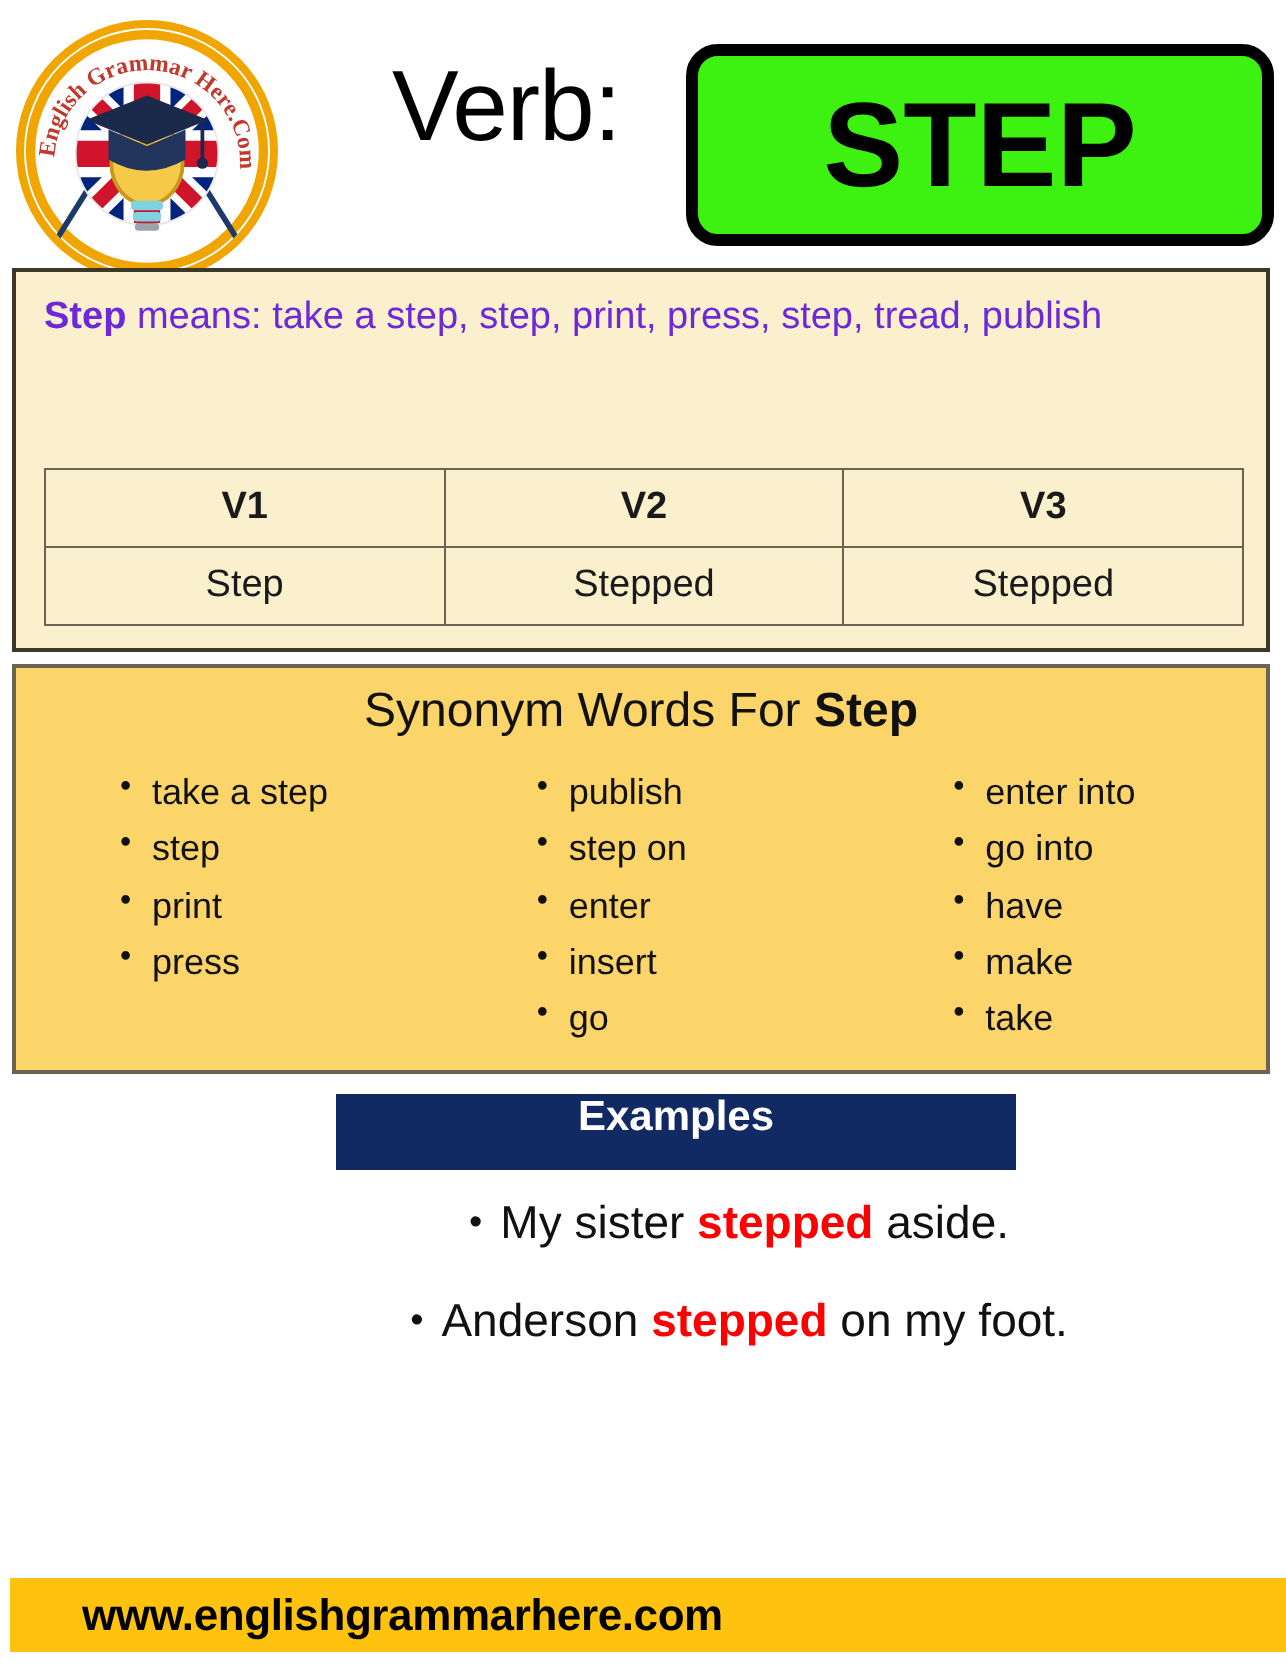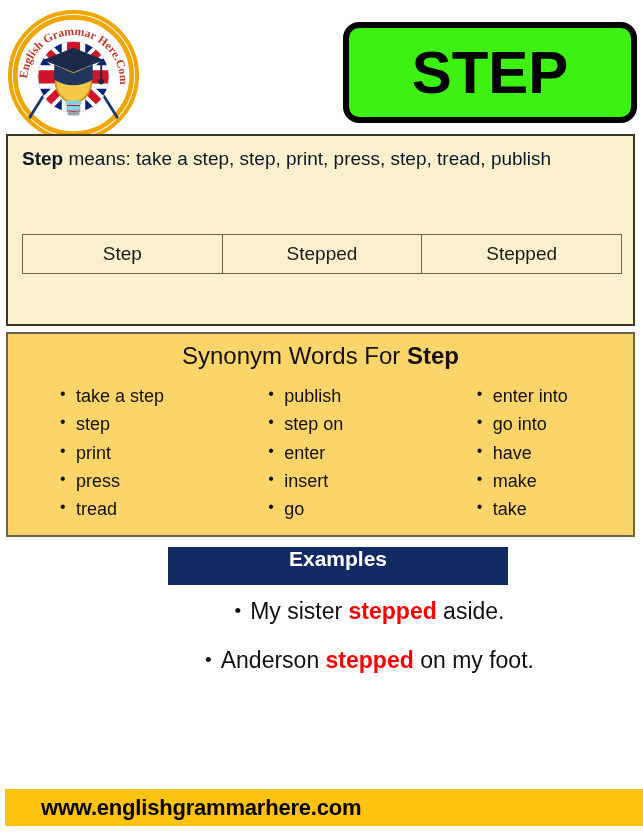--- a/index.html
+++ b/index.html
@@ -71,21 +71,21 @@
     height: 192px;
     background: #FAF0CD;
     border: 2px solid #3c3828;
     box-sizing: border-box;
   }
   #definition {
     position: absolute;
     left: 14px; top: 10px;
     width: 600px;
     font-size: 19px;
-    color: #0f172a;
+    color: #6d28d9;
     line-height: 1.42;
   }
   #definition b { font-weight: bold; }
 
   #vtable {
     position: absolute;
     left: 14px; top: 98px;
     width: 600px;
     border-collapse: collapse;
     table-layout: fixed;
@@ -247,53 +247,58 @@
       <path d="M45,54 L45,70 q20,12 41,0 L86,54 L65.5,63 Z" fill="#22355c"></path>
       <line x1="95" y1="50" x2="95" y2="70" stroke="#1b2a4a" stroke-width="2"></line>
       <circle cx="95" cy="72" r="3" fill="#1b2a4a"></circle>
 
       <text font-family="Liberation Serif, serif" font-size="12.5" font-weight="bold" fill="#C0392B">
         <textPath href="#arcpath" startOffset="2%">English Grammar Here.Com</textPath>
       </text>
     </svg>
   </div>
 
+  <div id="verb-label">Verb:</div>
 
   <div id="step-chip">
     <span id="step-chip-text">STEP</span>
   </div>
 </div>
 
 <div id="cream-panel">
   <div id="definition">
     <b>Step</b><span> means: </span><span>take a step, step, print, press, step, tread, publish</span>
   </div>
 
   <table id="vtable">
     <tbody>
+        <tr class="head">
+      <td>V1</td>
+      <td>V2</td>
+      <td>V3</td>
+    </tr>
     <tr>
       <td>Step</td>
       <td>Stepped</td>
       <td>Stepped</td>
     </tr>
   </tbody>
     </table>
 </div>
 
 <div id="syn-panel">
   <div id="syn-title"><span>Synonym Words For </span><b>Step</b></div>
 
   <div id="syn-cols">
     <div class="syn-col">
       <ul>
         <li>take a step</li>
         <li>step</li>
         <li>print</li>
         <li>press</li>
-        <li>tread</li>
       </ul>
     </div>
     <div class="syn-col">
       <ul>
         <li>publish</li>
         <li>step on</li>
         <li>enter</li>
         <li>insert</li>
         <li>go</li>
       </ul>

